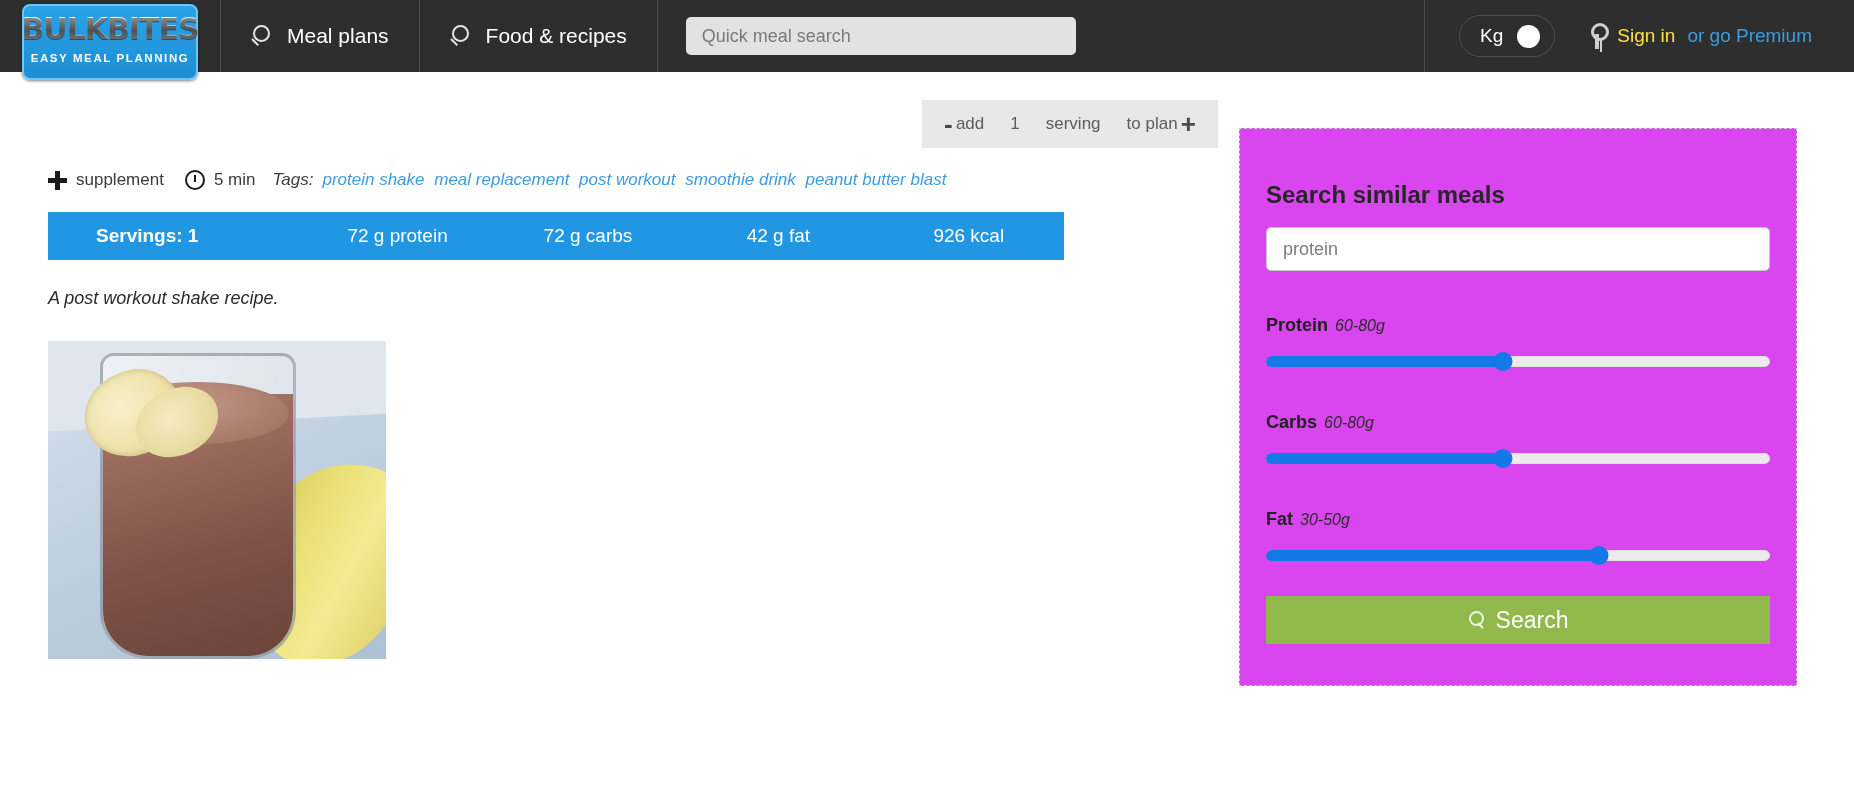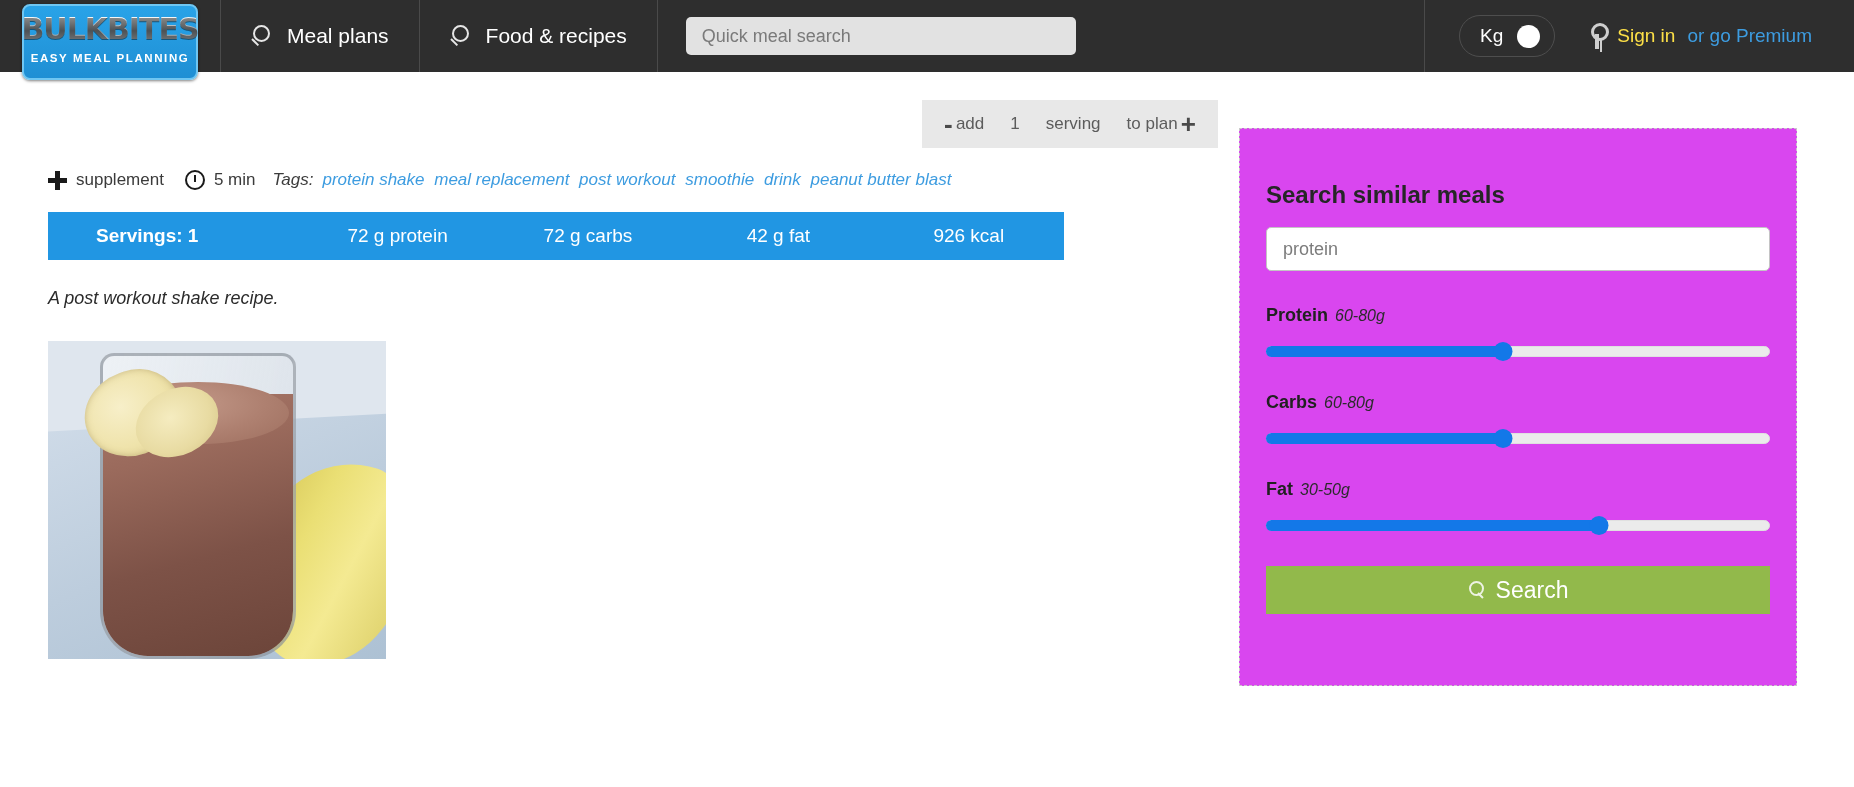--- a/index.html
+++ b/index.html
@@ -270,21 +270,21 @@
     font-size: 24px; font-weight: bold; color: #262626;
     margin: 0 0 18px 0;
   }
   .side-input {
     width: 100%; height: 44px;
     border: 1px solid #c4c4c4; border-radius: 5px;
     padding: 0 16px; font-size: 18px; color: #7c7c7c;
     font-family: "Liberation Sans", sans-serif;
     outline: none; background: #ffffff;
   }
-  .slider-group { margin-top: 34px; }
+  .slider-group { margin-top: 44px; }
   .slider-label { font-size: 18px; color: #212121; font-weight: bold; }
   .slider-range { font-size: 16px; font-style: italic; font-weight: normal; color: #2b2b2b; margin-left: 7px; }
   .track-wrap {
     margin-top: 18px; position: relative; height: 14px; width: 100%;
     cursor: pointer;
   }
   .track-bg {
     position: absolute; left: 0; top: 2px; width: 100%; height: 11px;
     background: #ebebeb; border: 1px solid #e0e0e0; border-radius: 6px;
   }
@@ -382,21 +382,21 @@
     <div class="meta-row">
       <span class="plus-icon"></span>
       <span>supplement</span>
       <span class="clock-icon"></span>
       <span>5 min</span>
       <span class="tags-label">Tags:</span>
       <span class="tags-list">
         <span class="tag" style="margin-right: 5px;">protein shake</span>
         <span class="tag" style="margin-right: 5px;">meal replacement</span>
         <span class="tag" style="margin-right: 5px;">post workout</span>
-        <span class="tag" style="margin-right: 5px;">smoothie</span>
+        <span class="tag" style="">smoothie</span>
         <span class="tag" style="margin-right: 5px;">drink</span>
         <span class="tag">peanut butter blast</span>
       </span>
     </div>
 
     <div class="nutri-bar">
       <span class="nutri-serv">Servings: 1</span>
       <span class="nutri-cell">72 g protein</span>
       <span class="nutri-cell">72 g carbs</span>
       <span class="nutri-cell">42 g fat</span>

